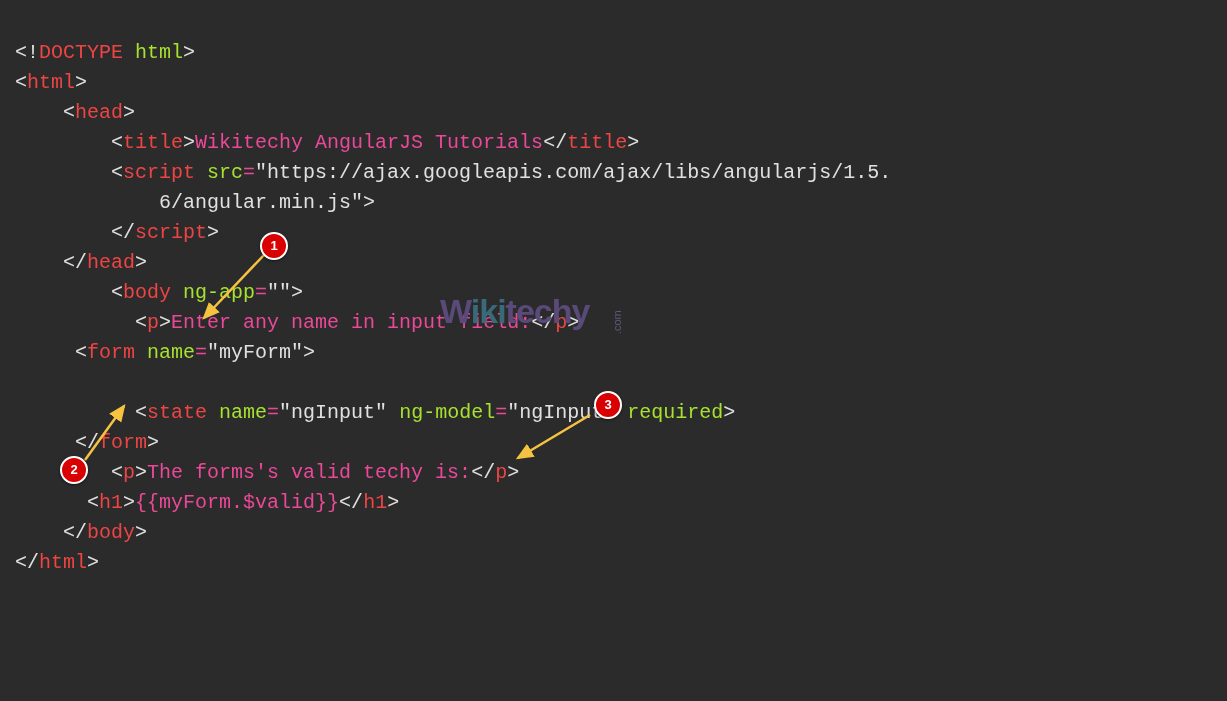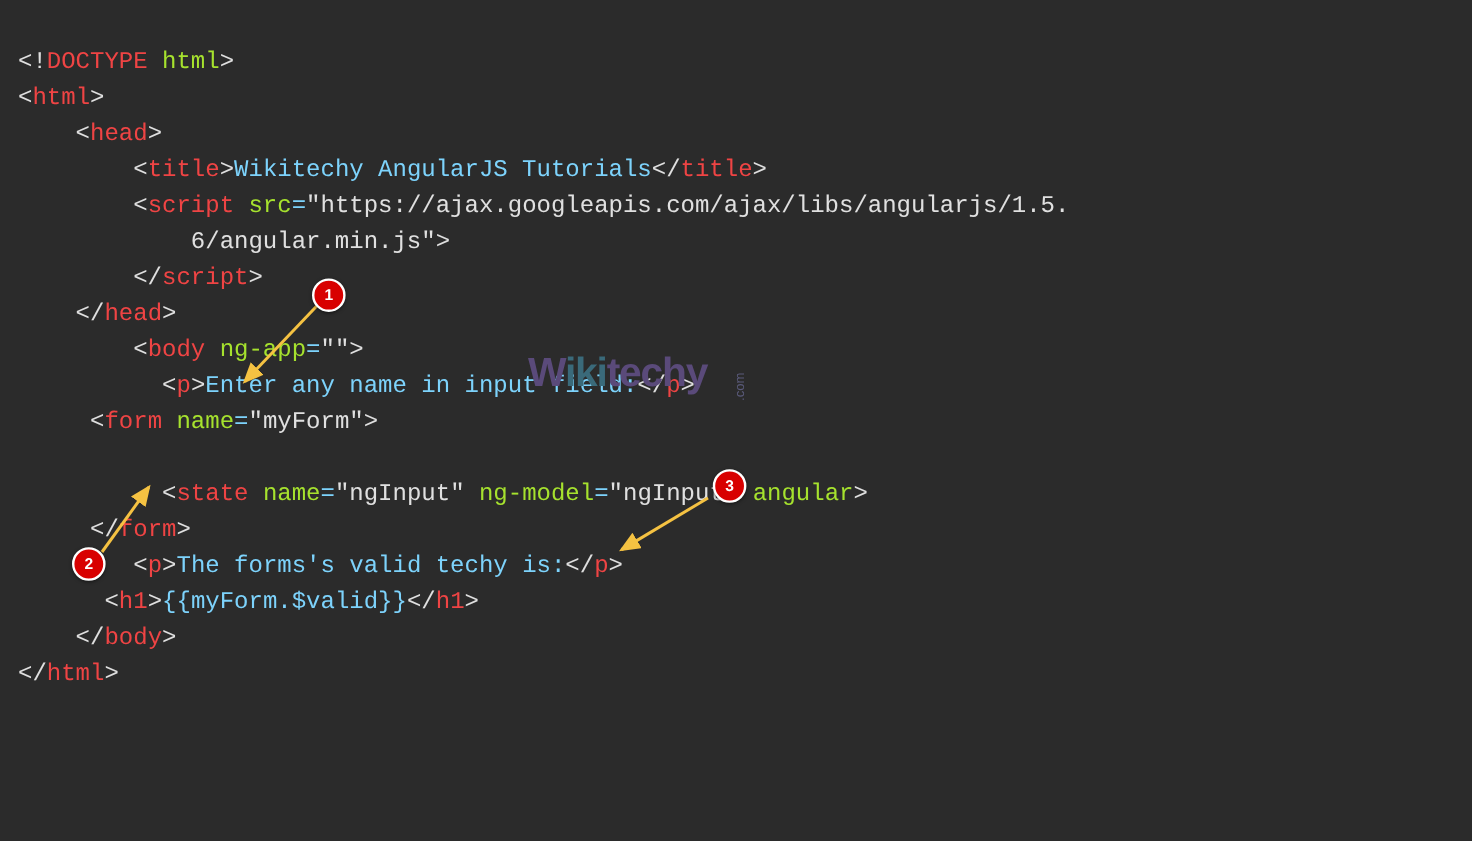--- a/index.html
+++ b/index.html
@@ -17,21 +17,21 @@
   .code-container {
     padding: 8px 15px;
     color: #e0e0e0;
     white-space: pre;
     position: relative;
   }
   .tag { color: #ef4444; }
   .attr { color: #a6e22e; }
   .string { color: #e0e0e0; }
   .bracket { color: #e0e0e0; }
-  .text { color: #7dd3fc; margin-top: 46px; }
+  .text { color: #ec4899; margin-top: 46px; }
 
   .watermark {
     position: absolute;
     top: 286px;
     left: 440px;
     font-family: 'Arial', sans-serif;
     font-size: 34px;
     font-weight: bold;
     letter-spacing: -1px;
     pointer-events: none;
@@ -81,21 +81,21 @@
     <span class="bracket">&lt;</span><span class="tag">head</span><span class="bracket">&gt;</span>
         <span class="bracket">&lt;</span><span class="tag">title</span><span class="bracket">&gt;</span><span class="text">Wikitechy AngularJS Tutorials</span><span class="bracket">&lt;/</span><span class="tag">title</span><span class="bracket">&gt;</span>
         <span class="bracket">&lt;</span><span class="tag">script</span><span class="attr"> src</span><span class="text">=</span><span class="string">"https://ajax.googleapis.com/ajax/libs/angularjs/1.5.</span>
             <span class="string">6/angular.min.js"</span><span class="bracket">&gt;</span>
         <span class="bracket">&lt;/</span><span class="tag">script</span><span class="bracket">&gt;</span>
     <span class="bracket">&lt;/</span><span class="tag">head</span><span class="bracket">&gt;</span>
         <span class="bracket">&lt;</span><span class="tag">body</span><span class="attr"> ng-app</span><span class="text">=</span><span class="string">""</span><span class="bracket">&gt;</span>
           <span class="bracket">&lt;</span><span class="tag">p</span><span class="bracket">&gt;</span><span class="text">Enter any name in input field:</span><span class="bracket">&lt;/</span><span class="tag">p</span><span class="bracket">&gt;</span>
      <span class="bracket">&lt;</span><span class="tag">form</span><span class="attr"> name</span><span class="text">=</span><span class="string">"myForm"</span><span class="bracket">&gt;</span>
 
-          <span class="bracket">&lt;</span><span class="tag">state</span><span class="attr"> name</span><span class="text">=</span><span class="string">"ngInput"</span><span class="attr"> ng-model</span><span class="text">=</span><span class="string">"ngInput"</span><span class="attr"> angular</span><span class="bracket">&gt;</span>
+          <span class="bracket">&lt;</span><span class="tag">state</span><span class="attr"> name</span><span class="text">=</span><span class="string">"ngInput"</span><span class="attr"> ng-model</span><span class="text">=</span><span class="string">"ngInput"</span><span class="attr"> required</span><span class="bracket">&gt;</span>
      <span class="bracket">&lt;/</span><span class="tag">form</span><span class="bracket">&gt;</span>
         <span class="bracket">&lt;</span><span class="tag">p</span><span class="bracket">&gt;</span><span class="text">The forms's valid techy is:</span><span class="bracket">&lt;/</span><span class="tag">p</span><span class="bracket">&gt;</span>
       <span class="bracket">&lt;</span><span class="tag">h1</span><span class="bracket">&gt;</span><span class="text">{{myForm.$valid}}</span><span class="bracket">&lt;/</span><span class="tag">h1</span><span class="bracket">&gt;</span>
     <span class="bracket">&lt;/</span><span class="tag">body</span><span class="bracket">&gt;</span>
 <span class="bracket">&lt;/</span><span class="tag">html</span><span class="bracket">&gt;</span>
 </div>
 
 <div class="watermark">
   <span class="w1">W</span><span class="w2">iki</span><span class="w1">techy</span>
 </div>

